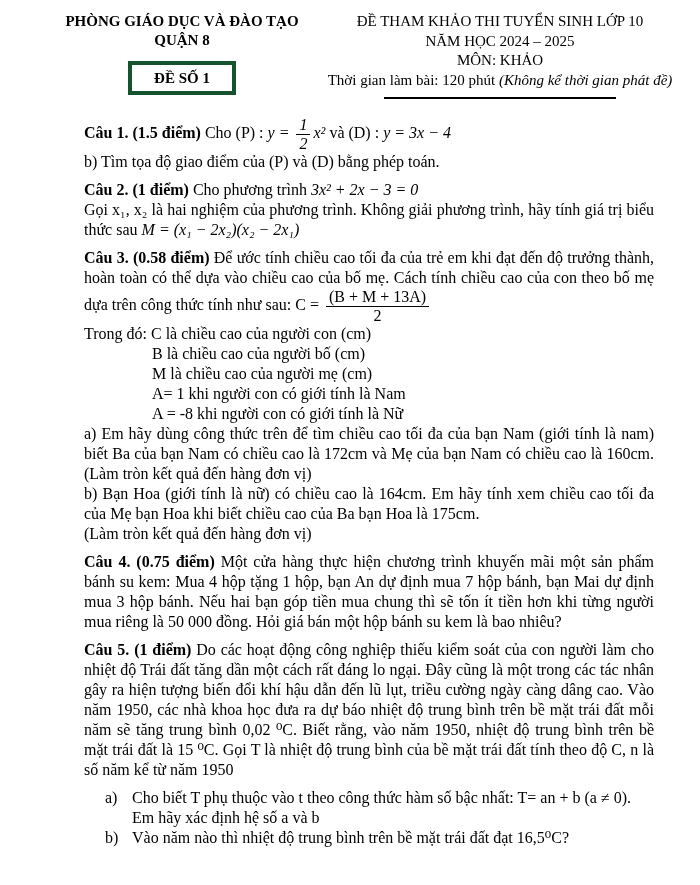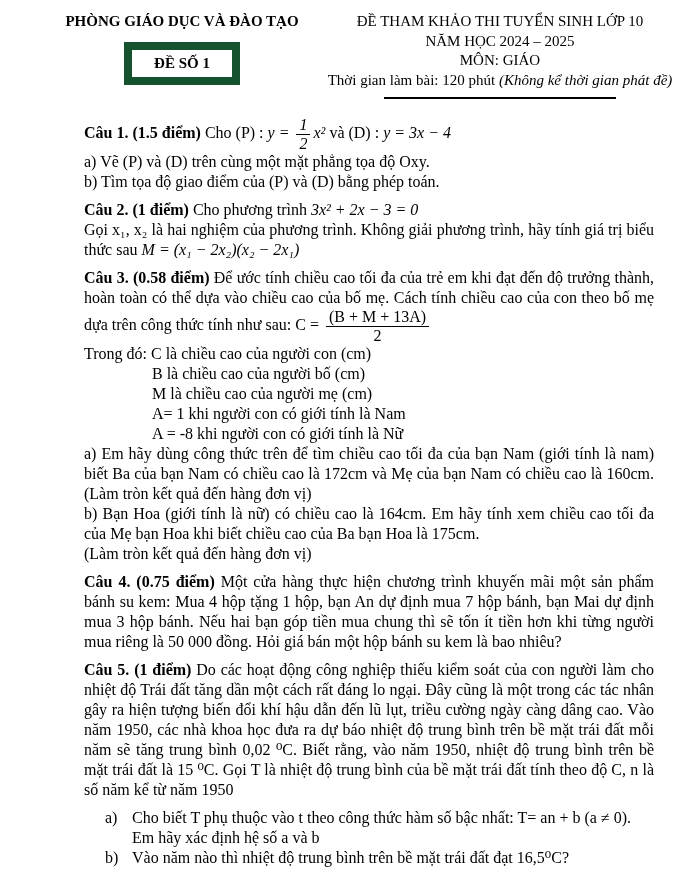--- a/index.html
+++ b/index.html
@@ -10,21 +10,21 @@
     font-family:"Liberation Serif","DejaVu Serif",serif;
     font-size:16px;
     overflow:hidden;
     box-sizing:border-box;
   }
   
   .header{display:flex;padding:12px 26px 0 38px;}
   .header-left{width:288px;text-align:center;font-weight:bold;font-size:15px;line-height:1.25;flex:none;}
   .header-right{flex:1;text-align:center;font-weight:normal;font-size:15px;line-height:1.3;}
   .exam-box{
-    display:inline-block;border:8px solid #14532d;
+    display:inline-block;border:4px solid #14532d;
     padding:4px 22px;margin-top:11px;font-size:15px;font-weight:bold;
   }
   .hdr-italic{font-style:italic;}
   .hr-line{width:232px;height:2px;background:#000;margin:7px auto 0;}
   
   .content{padding:9px 46px 0 84px;line-height:20px;}
   .para{text-align:justify;margin:0;}
   .qblock{margin-top:8px;}
   .qlabel{font-weight:bold;}
   .math{font-style:italic;}
@@ -42,38 +42,38 @@
   .li .litext{flex:1;text-align:justify;}
 </style>
 </head>
 <body>
 
 <div class="page">
 
   <div class="header">
     <div class="header-left">
       <div>PHÒNG GIÁO DỤC VÀ ĐÀO TẠO</div>
+      <div>QUẬN 8</div>
       <div>
         <span class="exam-box">ĐỀ SỐ 1</span>
       </div>
     </div>
     <div class="header-right">
       <div>ĐỀ THAM KHẢO THI TUYỂN SINH LỚP 10</div>
       <div>NĂM HỌC 2024 – 2025</div>
-      <div>MÔN: GIÁO</div>
+      <div>MÔN: KHẢO</div>
       <div><span>Thời gian làm bài: 120 phút </span><span class="hdr-italic">(Không kể thời gian phát đề)</span></div>
       <div class="hr-line"></div>
     </div>
   </div>
 
   <div class="content">
 
     <div class="qblock">
       <p class="para"><b class="qlabel">Câu 1. (1.5 điểm)</b><span> Cho (P) : </span><span class="math">y = </span><span class="frac math"><span class="fnum">1</span><span class="fden">2</span></span><span class="math">x²</span><span> và (D) : </span><span class="math">y = 3x − 4</span></p>
-      <p class="para">a)  Vẽ (P) và (D) trên cùng một mặt phẳng tọa độ Oxy.</p>
       <p class="para">b)  Tìm tọa độ giao điểm của (P) và (D) bằng phép toán.</p>
     </div>
 
     <div class="qblock">
       <p class="para"><b class="qlabel">Câu 2. (1 điểm)</b><span> Cho phương trình  </span><span class="math">3x² + 2x − 3 = 0</span></p>
       <p class="para"><span>Gọi x₁, x₂ là hai nghiệm của phương trình. Không giải phương trình, hãy tính giá trị biểu thức sau  </span><span class="math">M = (x₁ − 2x₂)(x₂ − 2x₁)</span></p>
     </div>
 
     <div class="qblock">
       <p class="para"><b class="qlabel">Câu 3. (0.58 điểm)</b><span> Để ước tính chiều cao tối đa của trẻ em khi đạt đến độ trưởng thành, hoàn toàn có thể dựa vào chiều cao của bố mẹ. Cách tính chiều cao của con theo bố mẹ dựa trên công thức tính như sau: </span><span class="plain">C = </span><span class="frac"><span class="fnum">(B + M + 13A)</span><span class="fden">2</span></span></p>

